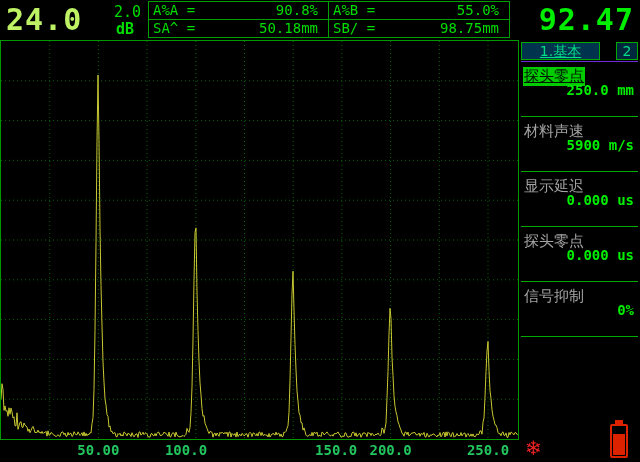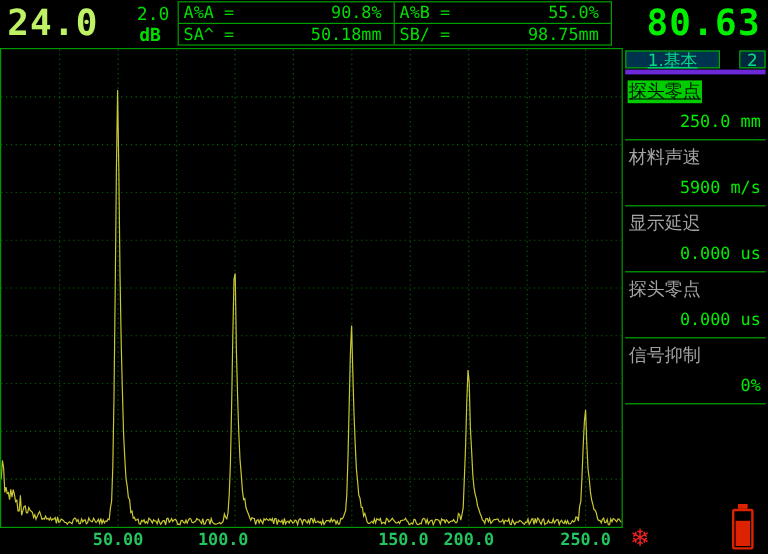--- a/index.html
+++ b/index.html
@@ -8,45 +8,45 @@
        font-family:"DejaVu Sans Mono","Liberation Mono",monospace;color:#00dd00}
   #screen{position:absolute;left:0;top:0;width:640px;height:462px;background:#000}
 
   
   #header{position:absolute;left:0;top:0;width:640px;height:40px}
   #gain{position:absolute;left:6px;top:2px;font-size:30px;font-weight:bold;color:#bef264;letter-spacing:1px}
   #gain-step{position:absolute;left:114px;top:3px;font-size:15px;color:#00dd00}
   #gain-unit{position:absolute;left:116px;top:20px;font-size:15px;font-weight:bold;color:#00dd00}
   #measurements{position:absolute;left:148px;top:1px;width:362px;height:37px;
                 border:1px solid #00a000;display:grid;grid-template-columns:1fr 1fr}
-  .mcell{display:flex;justify-content:space-between;align-items:center;
+  .mcell{display:flex;justify-content:space-between;align-items:flex-start;
          font-size:14px;color:#00dd00;padding:0 10px 0 4px;white-space:nowrap}
   .mcell:nth-child(odd){border-right:1px solid #00a000}
   .mcell:nth-child(-n+2){border-bottom:1px solid #00a000}
   #primary-readout{position:absolute;right:6px;top:2px;font-size:30px;font-weight:bold;color:#00ee00;letter-spacing:1px}
 
   
   #plot{position:absolute;left:0;top:40px;width:519px;height:400px;border:1px solid #009900;background:#000}
   #wave{position:absolute;left:0;top:0}
   #xaxis{position:absolute;left:0;top:440px;width:519px;height:22px}
   .xlab{position:absolute;top:2px;transform:translateX(-50%);font-size:14px;font-weight:bold;color:#22c55e;white-space:nowrap}
 
   
   #side-panel{position:absolute;left:519px;top:40px;width:121px;height:422px;padding:0 2px}
-  #tabs{display:flex;gap:16px;margin-top:2px;height:20px;border-bottom:4px solid #6d28d9;padding-bottom:1px}
+  #tabs{display:flex;gap:16px;margin-top:2px;height:20px;border-bottom:1px solid #6d28d9;padding-bottom:1px}
   .tab{border:1px solid #00aa00;background:#00283d;color:#00dd88;font-size:14px;text-align:center;
        line-height:16px;font-family:"DejaVu Sans","Liberation Sans",sans-serif;cursor:default}
   .tab.sel{flex:1;background:#00334d;text-decoration:underline}
   .tab:not(.sel){width:22px}
   #menu{}
   .menu-item{height:55px;border-bottom:1px solid #00aa00;position:relative;padding:4px 2px 0 2px}
   .menu-item .lbl{font-size:15px;color:#a3a3a3;display:inline-block;padding:0 1px;
                   font-family:"DejaVu Sans","Liberation Sans",sans-serif}
   .menu-item.selected .lbl{background:#00cc00;color:#001400;text-decoration:underline}
-  .menu-item .val{position:absolute;right:4px;bottom:6px;font-size:14px;font-weight:normal;color:#00ee00;white-space:nowrap}
+  .menu-item .val{position:absolute;right:4px;bottom:18px;font-size:14px;font-weight:bold;color:#00ee00;white-space:nowrap}
   #panel-icons{position:absolute;left:6px;right:12px;bottom:4px;display:flex;justify-content:space-between;align-items:flex-end}
   #freeze-icon{font-size:20px;color:#ee2222;line-height:20px;font-family:"DejaVu Sans",sans-serif}
   #battery{width:18px;height:34px;border:2px solid #dd2200;border-radius:2px;position:relative}
   #battery::before{content:"";position:absolute;top:-6px;left:3px;width:8px;height:4px;background:#dd2200}
   #battery-fill{position:absolute;left:1px;right:1px;bottom:1px;background:#dd2200}
 </style>
 </head>
 <body>
 
 <div id="screen">
@@ -66,21 +66,21 @@
         </div>
         <div class="mcell">
           <span>SA^ =</span>
           <span>50.18mm</span>
         </div>
         <div class="mcell">
           <span>SB/ =</span>
           <span>98.75mm</span>
         </div>
       </div>
-    <div id="primary-readout">80.63</div>
+    <div id="primary-readout">92.47</div>
   </div>
 
   <div id="plot">
     <svg id="wave" width="517" height="398" xmlns="http://www.w3.org/2000/svg">
         <path d="M48.7 0V398M97.4 0V398M146.1 0V398M194.8 0V398M243.5 0V398M292.2 0V398M340.9 0V398M389.6 0V398M438.3 0V398M487.0 0V398M0 39.8H517M0 79.6H517M0 119.4H517M0 159.2H517M0 199.0H517M0 238.8H517M0 278.6H517M0 318.4H517M0 358.2H517" stroke="#006600" fill="none" stroke-width="1" stroke-dasharray="1 3"></path>
         <path d="M0 358.3L1 342.7L2 348.8L3 369.4L4 364.9L5 370.2L6 369.5L7 375.3L8 366.8L9 373.3L10 367.1L11 370.9L12 377.0L13 375.8L14 384.8L15 384.8L16 371.8L17 388.4L18 384.8L19 381.3L20 380.7L21 386.3L22 386.4L23 382.0L24 384.2L25 385.1L26 386.0L27 390.3L28 388.0L29 391.7L30 389.5L31 386.9L32 385.4L33 388.3L34 391.8L35 391.1L36 391.6L37 389.1L38 391.6L39 390.9L40 392.4L41 390.4L42 392.5L43 391.5L44 391.6L45 390.3L46 395.2L47 389.8L48 394.3L49 393.8L50 391.5L51 392.1L52 393.1L53 394.4L54 394.4L55 395.8L56 394.5L57 393.8L58 394.7L59 395.5L60 392.1L61 390.9L62 391.1L63 393.6L64 392.0L65 395.4L66 395.2L67 391.4L68 394.0L69 392.4L70 392.3L71 395.5L72 394.6L73 390.7L74 392.7L75 393.5L76 393.8L77 390.9L78 392.8L79 394.5L80 393.4L81 391.7L82 395.0L83 390.9L84 395.1L85 392.3L86 394.8L87 393.2L88 393.6L89 391.6L90 392.0L91 382.5L92 376.7L93 348.3L94 289.7L95 201.3L96 100.6L97 34.0L98 99.2L99 186.9L100 244.4L101 285.1L102 320.9L103 341.0L104 358.0L105 364.1L106 373.6L107 375.3L108 386.1L109 384.9L110 390.7L111 390.2L112 392.7L113 392.1L114 391.6L115 395.5L116 395.9L117 392.6L118 393.6L119 392.2L120 395.0L121 393.6L122 395.1L123 390.9L124 391.7L125 393.1L126 394.9L127 392.2L128 393.1L129 393.4L130 395.5L131 391.7L132 394.3L133 395.9L134 394.1L135 392.8L136 393.0L137 396.4L138 391.1L139 390.9L140 394.2L141 393.1L142 391.2L143 393.6L144 392.3L145 391.7L146 392.8L147 395.9L148 395.7L149 396.3L150 392.8L151 392.6L152 394.4L153 394.9L154 392.5L155 395.0L156 392.4L157 391.1L158 391.4L159 394.2L160 394.6L161 393.9L162 393.4L163 391.1L164 392.0L165 392.2L166 393.8L167 395.3L168 391.1L169 396.0L170 395.6L171 392.6L172 391.8L173 392.1L174 395.9L175 391.1L176 394.2L177 395.0L178 395.7L179 395.7L180 395.5L181 395.0L182 394.4L183 395.5L184 394.6L185 393.3L186 387.4L187 390.0L188 391.3L189 386.5L190 371.4L191 345.9L192 298.1L193 239.6L194 191.5L195 186.9L196 251.1L197 289.5L198 320.2L199 341.7L200 353.9L201 367.6L202 375.3L203 374.5L204 382.2L205 384.8L206 387.4L207 390.2L208 392.5L209 390.4L210 390.9L211 391.3L212 396.2L213 392.7L214 392.0L215 394.8L216 392.0L217 393.5L218 395.3L219 391.3L220 392.4L221 391.2L222 392.2L223 392.8L224 391.3L225 392.8L226 391.2L227 395.6L228 391.1L229 391.1L230 396.1L231 392.4L232 393.5L233 394.2L234 392.5L235 396.1L236 391.0L237 395.6L238 393.8L239 393.4L240 394.9L241 392.4L242 393.3L243 394.9L244 394.2L245 392.5L246 393.1L247 396.2L248 392.4L249 391.3L250 392.4L251 395.6L252 392.2L253 392.0L254 393.5L255 394.8L256 392.5L257 395.1L258 391.1L259 391.3L260 394.6L261 391.4L262 394.4L263 394.2L264 393.3L265 394.5L266 393.9L267 396.0L268 392.4L269 396.1L270 394.4L271 392.9L272 392.9L273 392.7L274 394.2L275 391.1L276 393.8L277 392.3L278 392.4L279 395.4L280 393.0L281 395.8L282 395.5L283 391.0L284 391.5L285 390.4L286 387.3L287 384.7L288 371.3L289 339.6L290 296.3L291 253.3L292 230.2L293 268.7L294 303.5L295 329.0L296 349.8L297 360.0L298 371.8L299 374.1L300 381.7L301 381.8L302 389.1L303 386.9L304 390.2L305 394.2L306 395.2L307 395.1L308 394.3L309 393.5L310 394.9L311 391.4L312 394.8L313 391.3L314 391.8L315 392.7L316 391.1L317 395.4L318 394.5L319 394.3L320 395.6L321 391.1L322 391.7L323 393.8L324 393.1L325 392.1L326 390.9L327 392.5L328 393.6L329 394.8L330 394.7L331 393.7L332 395.2L333 392.8L334 392.7L335 392.5L336 392.2L337 390.9L338 393.0L339 393.9L340 396.2L341 395.7L342 394.8L343 395.7L344 391.8L345 392.1L346 395.2L347 396.1L348 396.0L349 395.1L350 395.6L351 392.0L352 391.1L353 391.4L354 395.0L355 391.8L356 395.6L357 394.0L358 392.7L359 392.5L360 396.3L361 394.2L362 391.9L363 392.0L364 392.1L365 393.1L366 395.6L367 391.4L368 392.5L369 392.1L370 394.5L371 392.2L372 393.3L373 394.9L374 393.8L375 393.2L376 393.5L377 392.0L378 393.7L379 394.7L380 393.8L381 386.9L382 388.0L383 392.4L384 387.6L385 382.1L386 356.7L387 330.6L388 293.1L389 267.3L390 277.6L391 316.2L392 334.6L393 354.6L394 365.3L395 370.9L396 374.7L397 380.8L398 383.3L399 386.7L400 389.0L401 392.4L402 392.9L403 395.2L404 391.2L405 391.1L406 393.6L407 391.1L408 395.1L409 394.0L410 392.6L411 392.0L412 392.0L413 391.5L414 391.6L415 393.7L416 393.9L417 393.6L418 392.0L419 395.3L420 392.6L421 392.9L422 393.5L423 391.4L424 395.8L425 396.2L426 392.2L427 394.3L428 396.1L429 394.1L430 394.1L431 394.1L432 392.8L433 393.2L434 394.1L435 395.2L436 395.9L437 394.0L438 394.6L439 391.5L440 395.9L441 394.3L442 391.7L443 391.2L444 396.0L445 390.9L446 394.9L447 390.8L448 391.8L449 394.3L450 395.8L451 392.4L452 391.5L453 396.2L454 395.2L455 394.8L456 392.5L457 394.6L458 394.3L459 394.8L460 391.5L461 394.9L462 393.3L463 392.1L464 392.2L465 396.1L466 393.6L467 392.5L468 394.6L469 395.3L470 392.9L471 395.3L472 392.9L473 395.6L474 395.6L475 394.8L476 392.8L477 393.9L478 393.2L479 389.8L480 390.0L481 393.2L482 381.2L483 376.9L484 356.0L485 330.6L486 310.0L487 300.5L488 329.3L489 349.4L490 357.6L491 368.9L492 375.3L493 379.2L494 383.7L495 384.2L496 386.7L497 391.4L498 392.8L499 392.6L500 394.7L501 391.7L502 390.8L503 394.4L504 394.3L505 391.9L506 396.3L507 396.3L508 391.5L509 393.8L510 391.1L511 391.6L512 392.9L513 393.8L514 391.5L515 391.8L516 393.2L517 394.4" stroke="#c8c832" fill="none" stroke-width="1"></path>
       </svg>
   </div>
   <div id="xaxis">
       <span class="xlab" style="left: 98.4px;">50.00</span>

